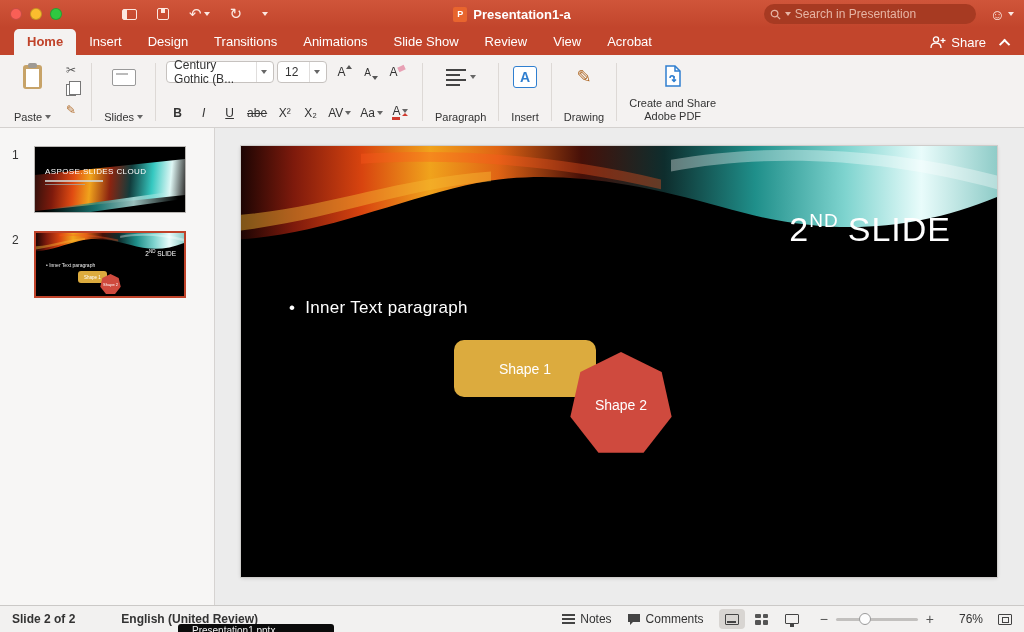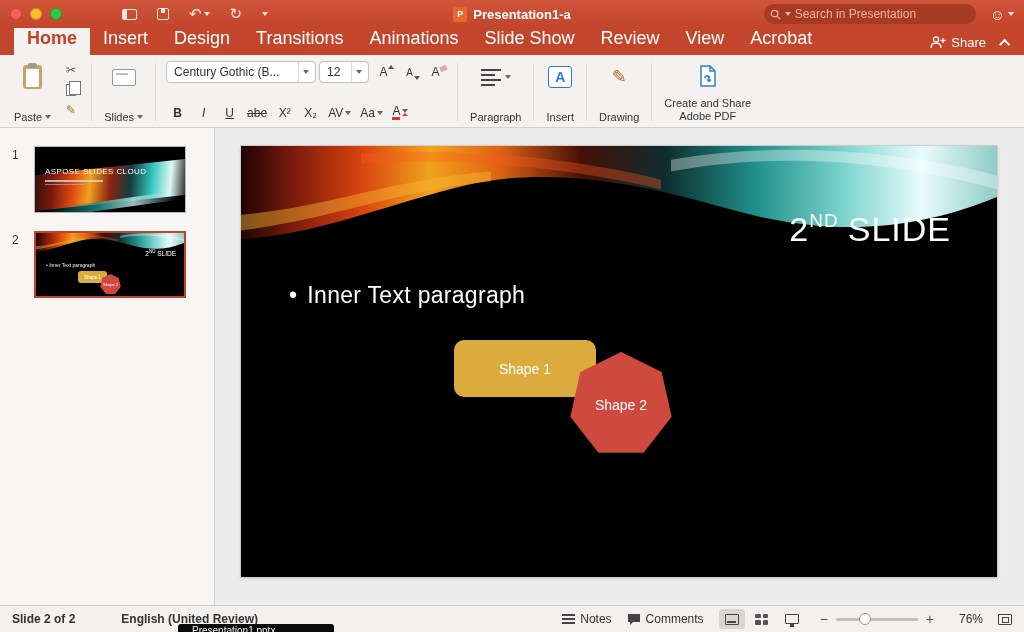--- a/index.html
+++ b/index.html
@@ -21,21 +21,21 @@
   .title-center { position:absolute; left:0; right:0; top:0; height:28px; display:flex; align-items:center; justify-content:center; gap:6px; pointer-events:none; }
   .ppt-doc { width:14px; height:15px; background:#e8652e; border-radius:2px; color:#fff; font-size:9px; font-weight:bold; display:flex; align-items:center; justify-content:center; }
   .doc-title { color:#fff; font-size:13px; font-weight:bold; }
   .searchbox { margin-left:auto; width:212px; height:20px; background:#a73a22; border-radius:10px; display:flex; align-items:center; padding:0 6px; gap:4px; }
   .searchbox svg { flex:0 0 auto; }
   .search-ph { color:#e6b4a4; font-size:12px; white-space:nowrap; overflow:hidden; }
   .smiley { margin-left:14px; display:flex; align-items:center; gap:3px; color:#fce8e1; font-size:15px; }
 
   
   .tabrow { height:27px; background:#c2452c; display:flex; align-items:flex-end; padding:0 14px; flex:0 0 auto; }
-  .tab { padding:5px 13px 6px; color:#fff; font-size:18px; border-radius:5px 5px 0 0; cursor:default; white-space:nowrap; }
+  .tab { padding:5px 13px 6px; color:#fff; font-size:13px; border-radius:5px 5px 0 0; cursor:default; white-space:nowrap; }
   .tab.active { background:#f4f2f1; color:#c0432a; font-weight:bold; }
   .tab-right { margin-left:auto; display:flex; align-items:center; gap:16px; padding-bottom:5px; }
   .share-btn { display:flex; align-items:center; gap:5px; color:#fff; font-size:13px; }
   .chev-up { width:8px; height:8px; border-left:2px solid #fff; border-top:2px solid #fff; transform:rotate(45deg) translateY(2px); }
 
   
   .ribbon { height:73px; background:#f4f2f1; border-bottom:1px solid #d4d1cf; display:flex; align-items:stretch; padding:5px 8px 3px; gap:0; flex:0 0 auto; }
   .rsep { width:1px; background:#ddd9d6; margin:3px 6px; }
   .bigbtn { display:flex; flex-direction:column; align-items:center; justify-content:space-between; padding:1px 6px; font-size:11px; color:#333; cursor:default; }
   .bigbtn .ic { height:32px; display:flex; align-items:center; justify-content:center; }
@@ -47,21 +47,21 @@
   .smallcol { display:flex; flex-direction:column; justify-content:flex-start; gap:4px; padding:2px 4px; }
   .smallcol .sic { width:20px; height:16px; display:flex; align-items:center; justify-content:center; font-size:12px; color:#555; }
   .copy-glyph { width:10px; height:12px; border:1.2px solid #777; background:#fff; position:relative; }
   .copy-glyph::before { content:""; position:absolute; left:2px; top:-4px; width:10px; height:12px; border:1.2px solid #777; background:#fff; }
   .slide-glyph { width:24px; height:17px; background:#fff; border:1px solid #999; border-radius:2px; position:relative; }
   .slide-glyph::before { content:""; position:absolute; left:3px; top:3px; width:12px; height:2px; background:#bbb; }
   .fontgroup { display:flex; flex-direction:column; justify-content:space-between; padding:1px 4px; }
   .frow { display:flex; align-items:center; gap:3px; }
   .combo { height:22px; background:#fff; border:1px solid #c6c2bf; border-radius:4px; display:flex; align-items:center; font-size:12px; color:#333; padding:0 4px 0 7px; gap:5px; }
   .combo .cdd { margin-left:auto; border-left:1px solid #e0dedd; padding:0 2px 0 4px; height:100%; display:flex; align-items:center; }
-  .fname { width:150px; } .fsize { width:50px; }
+  .fname { width:108px; } .fsize { width:50px; }
   .sbtn { min-width:23px; height:21px; border-radius:3px; display:flex; align-items:center; justify-content:center; font-size:12px; color:#333; padding:0 3px; gap:2px; position:relative; }
   .sbtn.b { font-weight:bold; } .sbtn.i { font-style:italic; font-family:"Liberation Serif",serif; }
   .sbtn.u span { text-decoration:underline; } .sbtn.st span { text-decoration:line-through; }
   .grow::after { content:""; width:0;height:0;border-left:3px solid transparent;border-right:3px solid transparent;border-bottom:4px solid #555; position:absolute; top:3px; right:1px; }
   .shrink { font-size:10px; } .shrink::after { content:""; width:0;height:0;border-left:3px solid transparent;border-right:3px solid transparent;border-top:4px solid #555; position:absolute; bottom:3px; right:1px; }
   .clearfmt::after { content:""; position:absolute; right:0; top:4px; width:7px; height:5px; background:#e8a0b4; transform:rotate(-25deg); }
   .fontcolor span { border-bottom:3px solid #d03b2f; line-height:1; }
   .para-glyph { width:20px; display:flex; flex-direction:column; gap:3px; }
   .para-glyph i { display:block; height:2px; background:#444; }
   .para-glyph i:nth-child(2){ width:70%; } .para-glyph i:nth-child(4){ width:70%; }
@@ -90,21 +90,21 @@
   .t2-shape1 { position:absolute; left:42px; top:38px; width:29px; height:12px; border-radius:3px; background:#dcab3e; z-index:2; display:flex; align-items:center; justify-content:center; color:#fff; font-size:4.5px; }
   .t2-shape2 { position:absolute; left:64px; top:41px; width:21px; height:21px; background:#cf4a3e; z-index:3; display:flex; align-items:center; justify-content:center; color:#fff; font-size:4px;
     clip-path:polygon(50% 0%,89.1% 18.8%,98.7% 61.1%,71.7% 95.1%,28.3% 95.1%,1.3% 61.1%,10.9% 18.8%); }
 
   .canvas { flex:1 1 auto; position:relative; }
   .slide { position:absolute; left:26px; top:18px; width:756px; height:431px; background:#000; box-shadow:0 0 0 1px #cfcdcb,0 1px 4px rgba(0,0,0,.18); overflow:hidden; }
   .wave { position:absolute; left:0; top:0; width:756px; height:108px; display:block; }
   .slide-title { position:absolute; right:46px; top:64px; color:#fff; font-size:34px; letter-spacing:1px; white-space:nowrap; }
   .slide-title sup { font-size:19px; vertical-align:14px; letter-spacing:1px; }
   .slide-title .rest { margin-left:9px; }
-  .slide-bullet { position:absolute; left:48px; top:136px; color:#fff; font-size:23px; letter-spacing:.3px; }
+  .slide-bullet { position:absolute; left:48px; top:152px; color:#fff; font-size:17px; letter-spacing:.3px; }
   .slide-bullet .mk { margin-right:10px; }
   .shape1 { position:absolute; left:213px; top:194px; width:142px; height:57px; background:#dcab3e; border-radius:10px; display:flex; align-items:center; justify-content:center; color:#fff; font-size:14px; z-index:1; }
   .shape2 { position:absolute; left:328px; top:206px; width:104px; height:106px; background:#cf4a3e; display:flex; align-items:center; justify-content:center; color:#fff; font-size:14px; z-index:2;
     clip-path:polygon(50% 0%,89.1% 18.8%,98.7% 61.1%,71.7% 95.1%,28.3% 95.1%,1.3% 61.1%,10.9% 18.8%); }
 
   
   .statusbar { height:27px; background:#f2f1f0; border-top:1px solid #cbc9c7; display:flex; align-items:center; padding:0 12px; font-size:12px; color:#333; flex:0 0 auto; }
   .sb-left { display:flex; gap:46px;font-weight:bold; }
   .sb-right { margin-left:auto; display:flex; align-items:center; gap:15px; }
   .sb-item { display:flex; align-items:center; gap:5px; }

